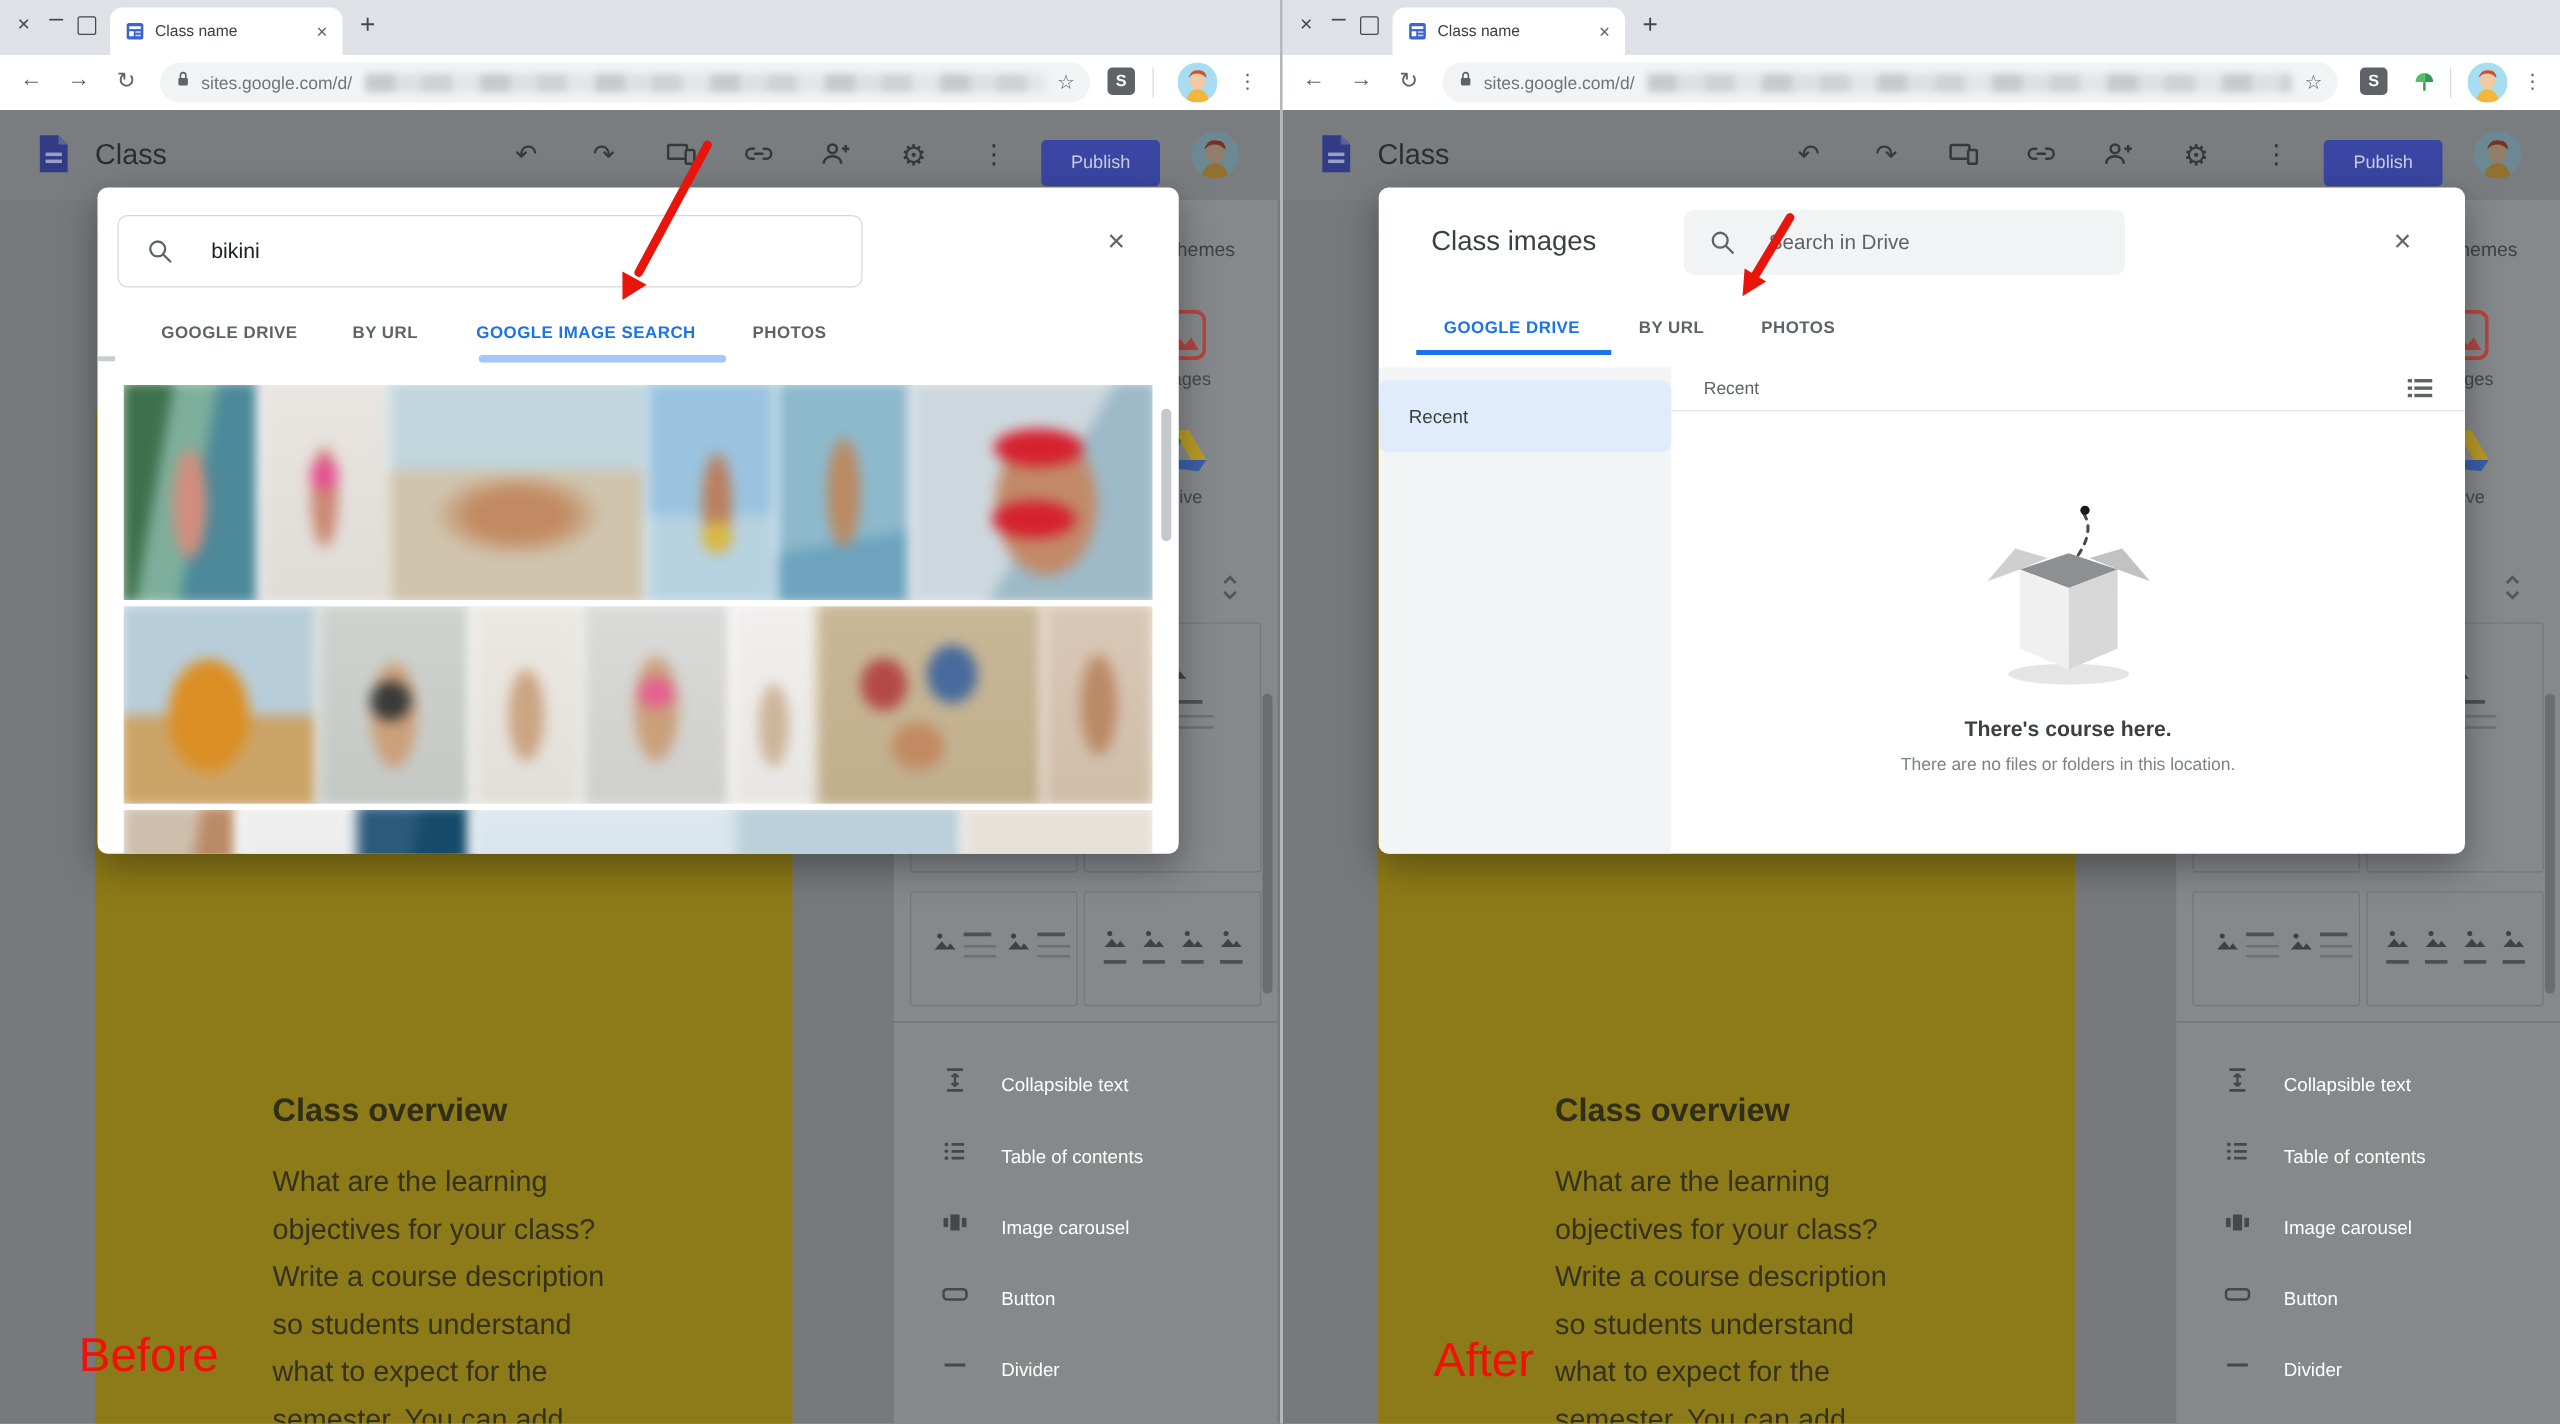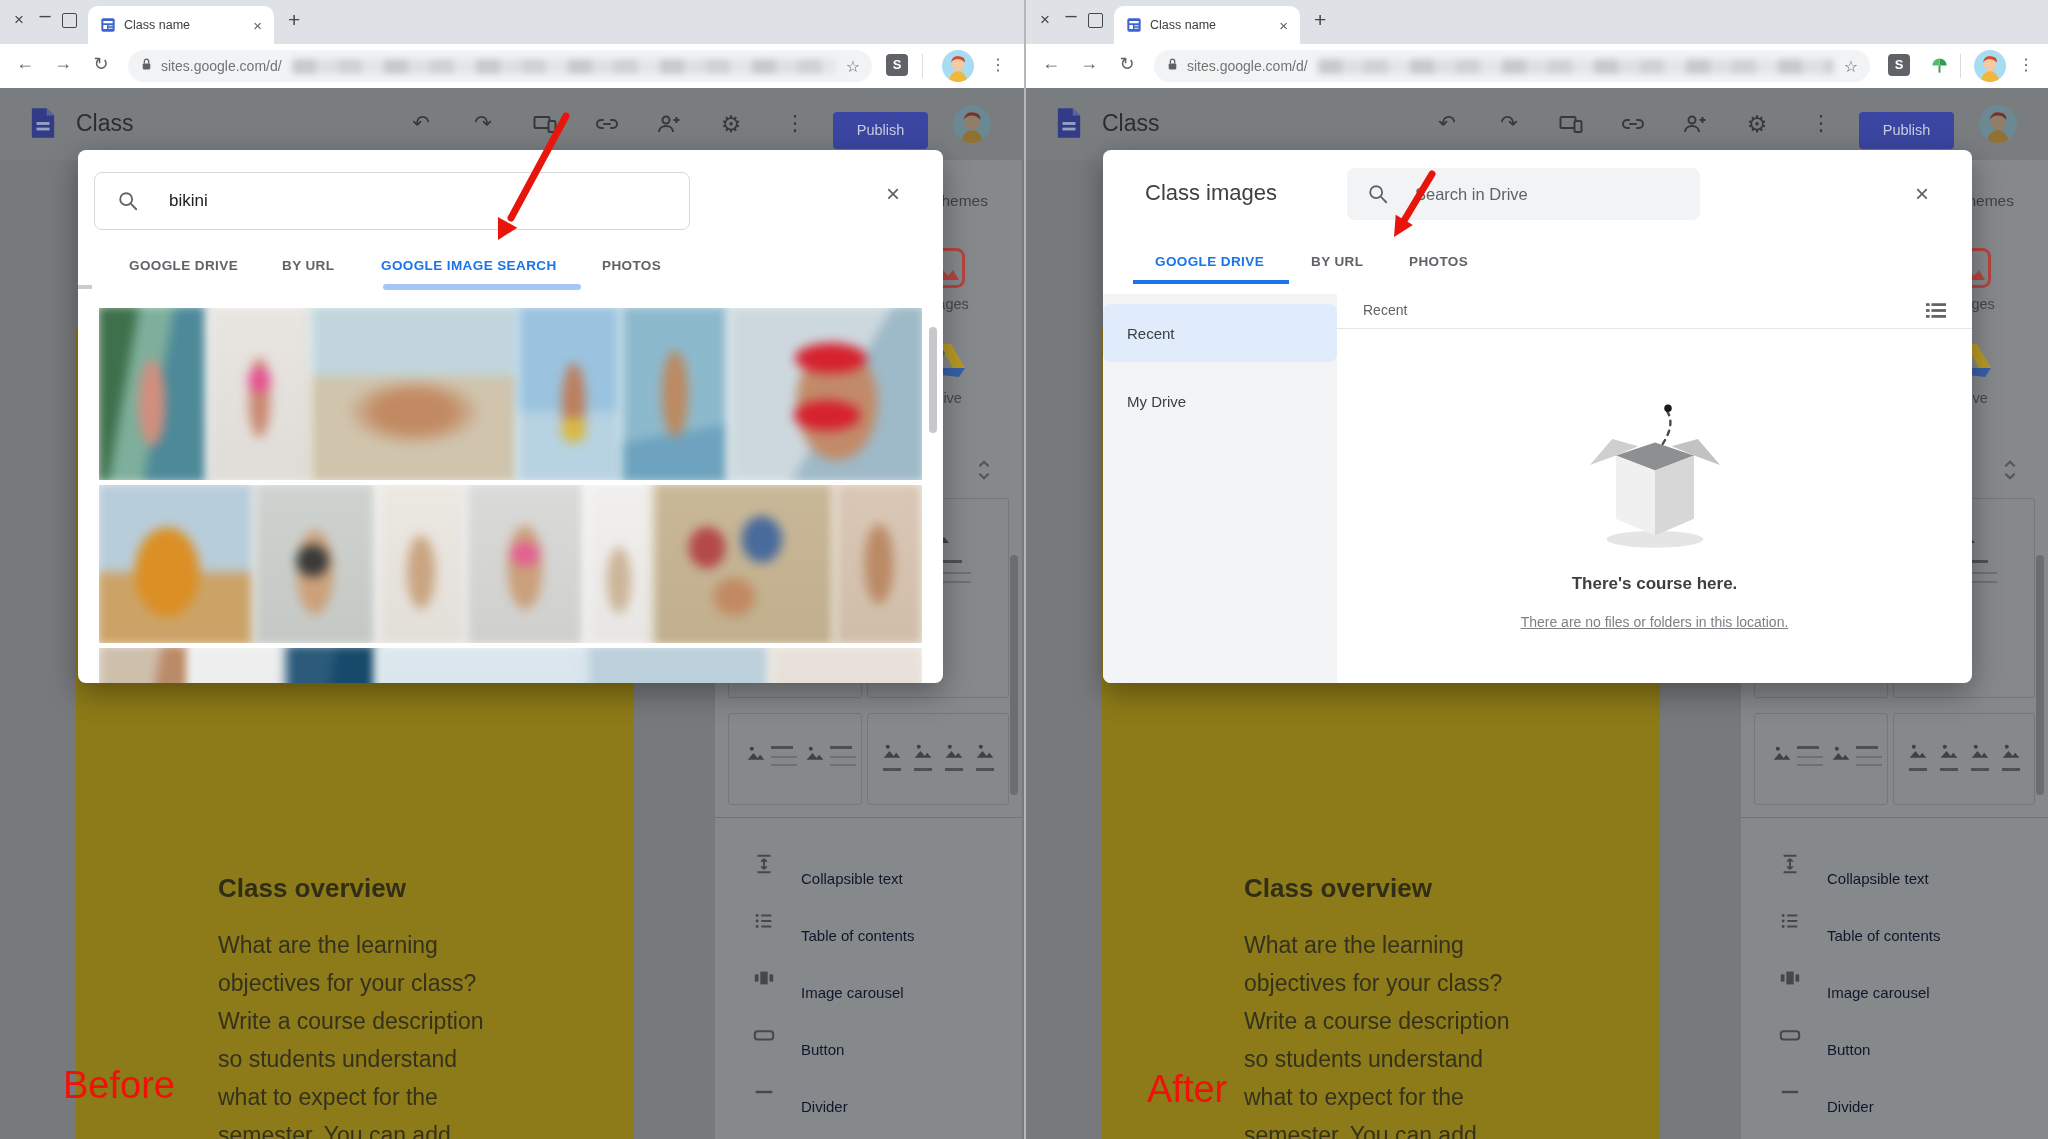--- a/index.html
+++ b/index.html
@@ -50,21 +50,21 @@
   .c1a{left:13px;top:338px;width:134px;height:200px;}
   .c1b{left:152px;top:338px;width:142px;height:200px;}
   .c2a{left:13px;top:553px;width:134px;height:92px;}
   .c2b{left:152px;top:553px;width:142px;height:92px;}
   .ph-line{position:absolute;background:#4e5154;height:3px;}
   .ph-line.thin{background:#6e7174;height:2px;}
   .pdivider{position:absolute;left:0;right:0;top:657px;height:1px;background:#70737678;background:#707376;}
   .pitems{position:absolute;left:0;right:0;top:676px;}
   .pitem{position:relative;height:57px;}
   .pitem svg{position:absolute;left:38px;top:17px;}
-  .pitem .pi-lb{position:absolute;left:86px;top:34px;font-size:15px;color:#0f172a;}
+  .pitem .pi-lb{position:absolute;left:86px;top:24px;font-size:15px;color:#ffffff;}
   .pscroll{position:absolute;right:4px;width:8px;top:395px;height:240px;background:#6b6e71;border-radius:4px;}
   .annotation{position:absolute;font-size:38px;color:#f2100b;z-index:6;}
   
   .dialog{position:absolute;top:62px;height:533px;background:#fff;border-radius:8px;box-shadow:0 10px 30px rgba(0,0,0,.35);z-index:5;overflow:hidden;}
   .dlg-left{left:78px;width:865px;}
   .dlg-right{left:77px;width:869px;}
   .dlg-close{position:absolute;top:32px;font-size:24px;color:#5f6368;line-height:1;}
   .dtab{position:absolute;font-size:13.5px;font-weight:bold;letter-spacing:.4px;color:#5f6368;white-space:nowrap;}
   .dtab.active{color:#1a73e8;}
   
@@ -88,21 +88,21 @@
   .dside{width:234px;background:#f2f4f6;position:relative;flex:none;}
   .ditem{position:absolute;left:0;width:234px;height:58px;box-sizing:border-box;padding-left:24px;display:flex;align-items:center;font-size:15px;color:#3c4043;}
   .ditem.active{background:#e0ecfb;border-radius:8px;}
   .dmain{flex:1;position:relative;}
   .dmain-hd{position:absolute;left:0;right:0;top:0;height:34px;border-bottom:1px solid #e4e6e8;}
   .dmain-hd .lbl{position:absolute;left:26px;top:8px;font-size:14px;color:#5f6368;}
   .dmain-hd .vicon{position:absolute;right:26px;top:8px;}
   .empty{position:absolute;left:0;right:0;top:34px;bottom:0;display:flex;flex-direction:column;align-items:center;}
   .empty svg{margin-top:70px;}
   .empty .et{margin-top:18px;font-size:17px;font-weight:bold;color:#3c4043;}
-  .empty .es{margin-top:20px;font-size:14px;color:#7d8186;text-decoration:underline;}
+  .empty .es{margin-top:9px;font-size:14px;color:#7d8186;}
   .arrow{position:absolute;z-index:7;pointer-events:none;}
 </style>
 </head>
 <body>
 
 <div class="win">
   <div class="tabstrip">
     <span class="wc x">×</span>
     <span class="wc mn">–</span>
     <span class="wc mx"></span>
@@ -572,23 +572,20 @@
       <span class="dlg-close" style="left:812px">×</span>
       <span class="dtab active" style="left:52px;top:104px">GOOGLE DRIVE</span>
       <span class="dtab" style="left:208px;top:104px">BY URL</span>
       <span class="dtab" style="left:306px;top:104px">PHOTOS</span>
       <div class="ul-blue"></div>
       <div class="dbody">
         <div class="dside">
           <div class="ditem active" style="top:10px">
               <span>Recent</span>
             </div>
-          <div class="ditem" style="top:78px">
-              <span>My Drive</span>
-            </div>
         </div>
         <div class="dmain">
           <div class="dmain-hd">
             <span class="lbl">Recent</span>
             <span class="vicon"><svg width="20" height="17" viewBox="0 0 22 18">
                   <g fill="#5f6368">
                     <rect x="0" y="1" width="4" height="3"></rect>
                     <rect x="6" y="1" width="16" height="3"></rect>
                     <rect x="0" y="7.5" width="4" height="3"></rect>
                     <rect x="6" y="7.5" width="16" height="3"></rect>

